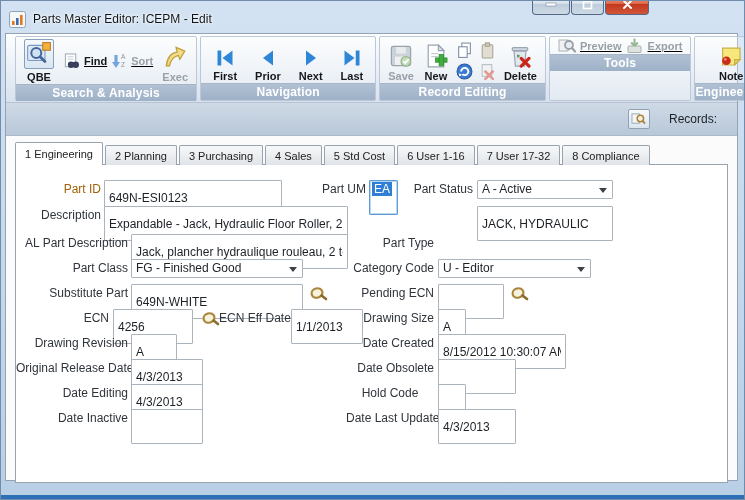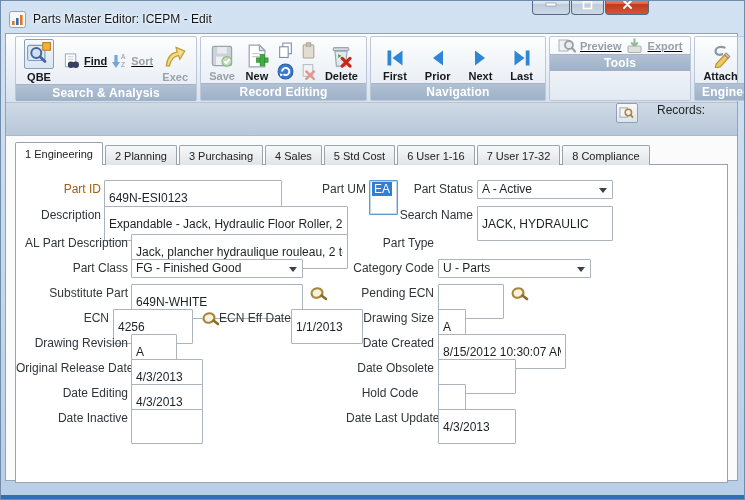--- a/index.html
+++ b/index.html
@@ -41,21 +41,21 @@
   .tb-row .lab { font-size:11px; font-weight:bold; color:#16181b; }
   .dis { color:#99a0a8 !important; }
   .icon-frame { border:1px solid #89a0ba; border-radius:2px; background:linear-gradient(#f5f9fd,#d9e6f2); padding:1px; display:flex; }
   .stack { display:flex; flex-direction:column; justify-content:center; gap:4px; padding:0 2px; }
   .helpbtn { width:17px; height:17px; border-radius:50%; margin:6px 2px 0 4px;
     background:radial-gradient(circle at 35% 30%, #6fb0ef, #1d5cb4); color:#fff; font-weight:bold; font-size:12px;
     display:flex; align-items:center; justify-content:center; cursor:pointer; flex:none; }
   
   .band {
     height:33px; background:linear-gradient(#cfdae6,#b8c7d9);
-    display:flex; align-items:flex-start; justify-content:flex-end; padding-right:32px; gap:19px;
+    display:flex; align-items:center; justify-content:flex-end; padding-right:20px; gap:19px;
     border-bottom:1px solid #aab9ca;
   }
   .band .magbtn { width:22px; height:20px; border:1px solid #8fa2b5; border-radius:2px;
     background:linear-gradient(#f8fafc,#dbe5ee); display:flex; align-items:center; justify-content:center; cursor:pointer; }
   .band .lbl { font-size:12px; color:#1c2126; }
   .band input { width:80px; height:20px; border:1px solid #93a0ad; font-size:12px; text-align:right; padding:0 5px; font-family:"Liberation Sans",sans-serif; }
   
   .tabs { display:flex; align-items:flex-end; margin:6px 9px -1px 9px; position:relative; z-index:2; }
   .tab {
     height:20px; line-height:20px; padding:0 9px; font-size:11px; color:#222;
@@ -156,20 +156,52 @@
               <path d="M4 21 C5 13 9 9 14 8.5 L13 4 L21 7.5 L16.5 15 L15.2 11.5 C11 12.5 8 15 7 21 Z" fill="#f2dc8c" stroke="#c0a13a" stroke-width="1.2"></path>
             </svg>
             <span class="lab dis">Exec</span>
           </div>
         </div>
         <div class="tb-caption">Search &amp; Analysis</div>
       </div>
 
       <div class="tb-group">
         <div class="tb-icons">
+          <div class="tb-col" style="padding:1px 8px;">
+            <svg width="20" height="20" viewBox="0 0 16 16">
+              <rect x="2" y="2" width="3" height="12" fill="#2e86d8"></rect>
+                <path d="M14 2 L6 8 L14 14 Z" fill="#2e86d8"></path>
+            </svg>
+            <span class="lab">First</span>
+          </div>
+          <div class="tb-col" style="padding:1px 8px;">
+            <svg width="20" height="20" viewBox="0 0 16 16">
+              <path d="M12 2 L4 8 L12 14 Z" fill="#2e86d8"></path>
+            </svg>
+            <span class="lab">Prior</span>
+          </div>
+          <div class="tb-col" style="padding:1px 8px;">
+            <svg width="20" height="20" viewBox="0 0 16 16">
+              <path d="M4 2 L12 8 L4 14 Z" fill="#2e86d8"></path>
+            </svg>
+            <span class="lab">Next</span>
+          </div>
+          <div class="tb-col" style="padding:1px 8px;">
+            <svg width="20" height="20" viewBox="0 0 16 16">
+              <path d="M2 2 L10 8 L2 14 Z" fill="#2e86d8"></path>
+                <rect x="11" y="2" width="3" height="12" fill="#2e86d8"></rect>
+            </svg>
+            <span class="lab">Last</span>
+          </div>
+        </div>
+        <div class="tb-caption">Navigation</div>
+      </div>
+
+      <div class="tb-group">
+        <div class="tb-icons">
           <div class="tb-col">
             <svg width="24" height="24" viewBox="0 0 20 20">
               <rect x="2" y="2" width="16" height="16" rx="1.5" fill="#ccd2d9" stroke="#9aa2ac"></rect>
               <rect x="6" y="2.5" width="8" height="5.5" fill="#e9ebee"></rect>
               <rect x="5" y="10.5" width="10" height="7" fill="#eef0f2"></rect>
               <circle cx="14" cy="14.5" r="4" fill="#c4dbbd" stroke="#96b88c"></circle>
               <path d="M12 14.5 l1.5 1.5 L16.5 12.5" stroke="#fff" stroke-width="1.6" fill="none"></path>
             </svg>
             <span class="lab dis">Save</span>
           </div>
@@ -212,52 +244,20 @@
               <path d="M7.5 8.5 l2.8 1.2 l-2.4 2 z" fill="#4a9a4a"></path>
               <path d="M11 12 l6.5 6.5 M17.5 12 L11 18.5" stroke="#cc2418" stroke-width="2.6" stroke-linecap="round"></path>
             </svg>
             <span class="lab">Delete</span>
           </div>
         </div>
         <div class="tb-caption">Record Editing</div>
       </div>
 
       <div class="tb-group">
-        <div class="tb-icons">
-          <div class="tb-col" style="padding:1px 8px;">
-            <svg width="20" height="20" viewBox="0 0 16 16">
-              <rect x="2" y="2" width="3" height="12" fill="#2e86d8"></rect>
-                <path d="M14 2 L6 8 L14 14 Z" fill="#2e86d8"></path>
-            </svg>
-            <span class="lab">First</span>
-          </div>
-          <div class="tb-col" style="padding:1px 8px;">
-            <svg width="20" height="20" viewBox="0 0 16 16">
-              <path d="M12 2 L4 8 L12 14 Z" fill="#2e86d8"></path>
-            </svg>
-            <span class="lab">Prior</span>
-          </div>
-          <div class="tb-col" style="padding:1px 8px;">
-            <svg width="20" height="20" viewBox="0 0 16 16">
-              <path d="M4 2 L12 8 L4 14 Z" fill="#2e86d8"></path>
-            </svg>
-            <span class="lab">Next</span>
-          </div>
-          <div class="tb-col" style="padding:1px 8px;">
-            <svg width="20" height="20" viewBox="0 0 16 16">
-              <path d="M2 2 L10 8 L2 14 Z" fill="#2e86d8"></path>
-                <rect x="11" y="2" width="3" height="12" fill="#2e86d8"></rect>
-            </svg>
-            <span class="lab">Last</span>
-          </div>
-        </div>
-        <div class="tb-caption">Navigation</div>
-      </div>
-
-      <div class="tb-group">
         <div class="tb-rows" style="padding:0 8px;">
           <div class="tb-row">
             <svg width="18" height="17" viewBox="0 0 18 17">
               <rect x="1" y="3" width="9" height="11" fill="#f0f1f3" stroke="#aab2ba"></rect>
               <circle cx="11" cy="8" r="4" fill="#e8ecef" stroke="#98a0a8" stroke-width="1.8"></circle>
               <line x1="14" y1="11" x2="17" y2="14.5" stroke="#98a0a8" stroke-width="2.2" stroke-linecap="round"></line>
             </svg>
             <span class="lab dis">Preview</span>
           </div>
           <div class="tb-row">
@@ -266,28 +266,20 @@
               <path d="M8.5 1.5 V8 M8.5 9 L5.2 5.5 M8.5 9 L11.8 5.5" stroke="#94b894" stroke-width="2" fill="none"></path>
             </svg>
             <span class="lab dis">Export</span>
           </div>
         </div>
         <div class="tb-caption">Tools</div>
       </div>
 
       <div class="tb-group">
         <div class="tb-icons">
-          <div class="tb-col">
-            <svg width="24" height="24" viewBox="0 0 20 20">
-              <path d="M13 3 C9 1.5 5.5 3 5.5 6 C5.5 9 9 9.5 11 8.5" fill="none" stroke="#8a97a5" stroke-width="1.8" stroke-linecap="round"></path>
-              <path d="M6 16.5 L13 9 l3 2.8 L9.5 19 l-4.3 1 z" fill="#f0c860" stroke="#b8902e"></path>
-              <path d="M13 9 l3 2.8 l1.3 -1.4 l-3 -2.8 z" fill="#d8d2c8" stroke="#9a948a"></path>
-            </svg>
-            <span class="lab">Attach</span>
-          </div>
           <div class="tb-col">
             <svg width="24" height="24" viewBox="0 0 20 20">
               <path d="M3 3.5 h14.5 v9.5 l-4.5 4.5 H3 z" fill="#f8e87c" stroke="#c6b24a"></path>
               <path d="M17.5 13 l-4.5 4.5 V13 z" fill="#e6d25c" stroke="#c6b24a"></path>
               <circle cx="6.2" cy="14" r="3.6" fill="#cc2a1a"></circle>
               <circle cx="5.2" cy="12.8" r="1.1" fill="#ef8a7e"></circle>
             </svg>
             <span class="lab">Note</span>
           </div>
         </div>
@@ -323,31 +315,30 @@
 
       <div class="flbl accent" style="left:10px;top:15px;width:75px;">Part ID</div>
       <input class="fld ro" style="left: 88px; top: 15px; width: 178px;" readonly="" value="649N-ESI0123">
       <div class="flbl" style="left:281px;top:15px;width:69px;">Part UM</div>
       <div class="fld focus" style="left:353px;top:15px;width:29px;line-height:16px;"><span class="sel">EA</span></div>
       <div class="flbl" style="left:371px;top:15px;width:86px;">Part Status</div>
       <div class="dd" style="left:461px;top:15px;width:136px;"><span>A - Active</span></div>
 
       <div class="flbl" style="left:10px;top:41px;width:75px;">Description</div>
       <input class="fld" style="left: 88px; top: 41px; width: 244px;" value="Expandable - Jack, Hydraulic Floor Roller, 2 Ton">
-      <div class="flbl" style="left:371px;top:41px;width:86px;">Search Name</div>
       <input class="fld" style="left: 461px; top: 41px; width: 136px;" value="JACK, HYDRAULIC">
 
       <div class="flbl" style="left:0px;top:69px;width:112px;">AL Part Description</div>
       <input class="fld" style="left: 115px; top: 69px; width: 217px;" value="Jack, plancher hydraulique rouleau, 2 tonne">
       <div class="flbl" style="left:330px;top:69px;width:88px;">Part Type</div>
 
       <div class="flbl" style="left:0px;top:94px;width:112px;">Part Class</div>
       <div class="dd" style="left:115px;top:94px;width:172px;"><span>FG - Finished Good</span></div>
       <div class="flbl" style="left:330px;top:94px;width:88px;">Category Code</div>
-      <div class="dd" style="left:422px;top:94px;width:153px;"><span>U - Parts</span></div>
+      <div class="dd" style="left:422px;top:94px;width:153px;"><span>U - Editor</span></div>
 
       <div class="flbl" style="left:0px;top:119px;width:112px;">Substitute Part</div>
       <input class="fld" style="left: 115px; top: 119px; width: 172px;" value="649N-WHITE">
       <svg class="mag" style="left:293px;top:120px;" viewBox="0 0 19 17">
         <ellipse cx="8" cy="8" rx="5.5" ry="4.6" fill="#f7f2dc" stroke="#a9853a" stroke-width="2.2" transform="rotate(-15 8 8)"></ellipse>
         <line x1="12.5" y1="10.5" x2="17" y2="14" stroke="#8a6c28" stroke-width="2.6" stroke-linecap="round"></line>
       </svg>
       <div class="flbl" style="left:330px;top:119px;width:88px;">Pending ECN</div>
       <input class="fld" style="left: 422px; top: 119px; width: 66px;" value="">
       <svg class="mag" style="left:494px;top:120px;" viewBox="0 0 19 17">

